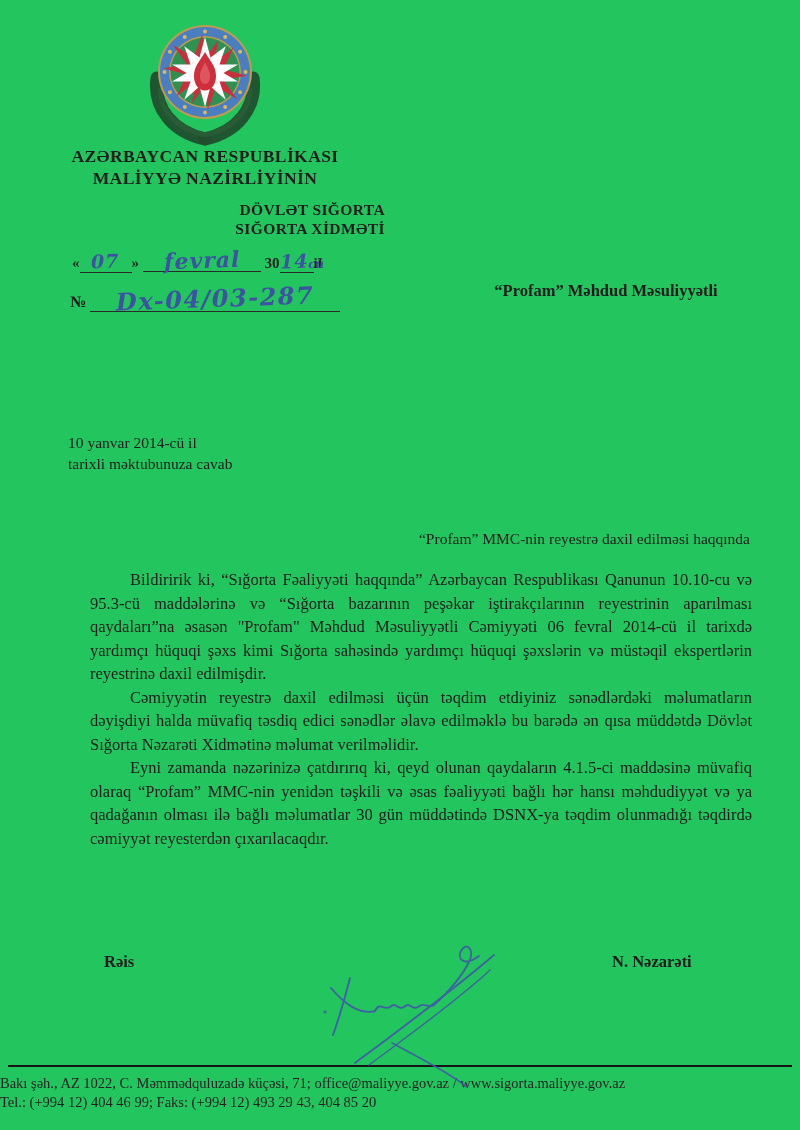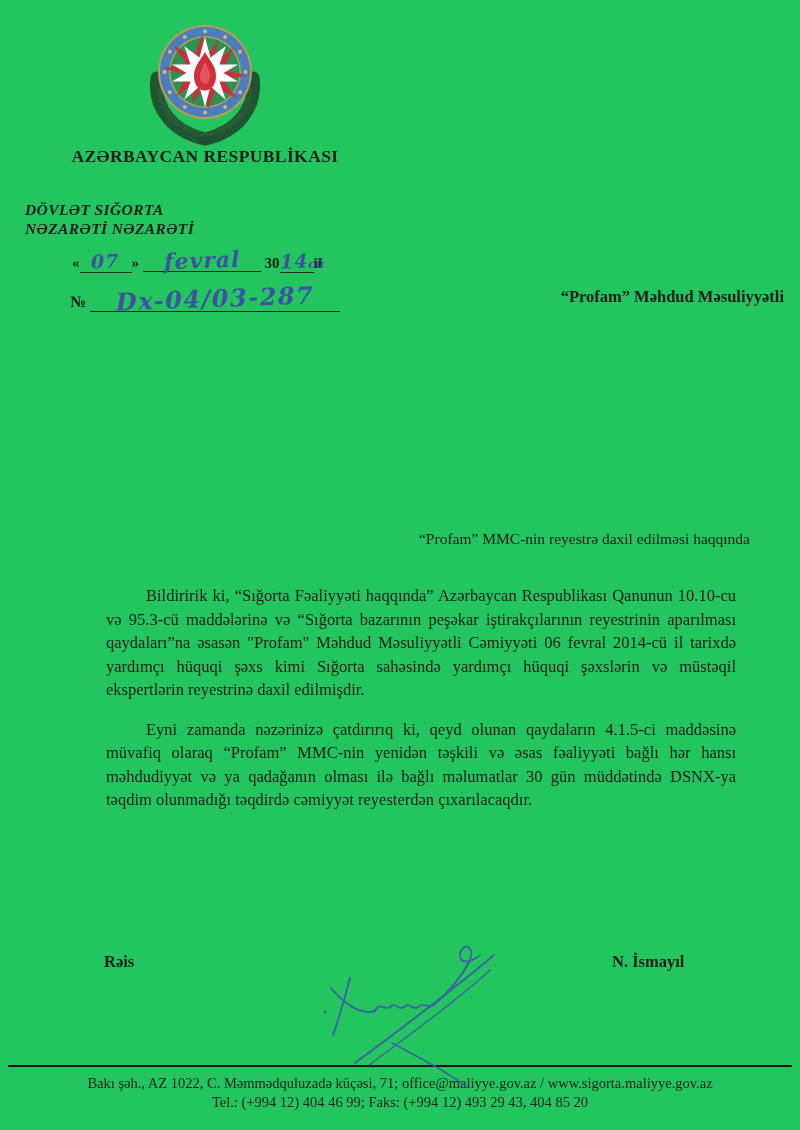--- a/index.html
+++ b/index.html
@@ -15,22 +15,22 @@
   
   .emblem{position:absolute;left:140px;top:18px;width:130px;height:128px;}
   
   .org-block{
     position:absolute;left:25px;top:146px;width:360px;
     text-align:center;font-weight:bold;
     font-size:17.5px;line-height:21.5px;letter-spacing:.4px;
   }
   .svc-block{
     position:absolute;left:25px;top:200px;width:360px;
-    text-align:left;font-weight:bold;
-    font-size:15.5px;line-height:19px;letter-spacing:.4px;font-style:italic;
+    text-align:right;font-weight:bold;
+    font-size:15.5px;line-height:19px;letter-spacing:.4px;
   }
   
   .date-line{position:absolute;left:72px;top:250px;width:340px;height:36px;
     font-size:15px;font-weight:bold;white-space:nowrap;}
   .num-line{position:absolute;left:70px;top:288px;width:360px;height:40px;
     font-size:16px;font-weight:bold;white-space:nowrap;}
   .hand{
     font-family:"DejaVu Serif",serif;font-style:italic;
     color:#3f51a3;font-weight:bold;letter-spacing:1px;
     display:inline-block;transform:rotate(-2deg);
@@ -38,41 +38,41 @@
   .u{border-bottom:1.5px solid #2a2a2a;display:inline-block;text-align:center;}
   .day-u{width:52px;}
   .month-u{width:118px;font-size:22px;line-height:20px;}
   .day-hand{font-size:19px;line-height:16px;}
   .year-hand{font-size:19px;}
   .ord-hand{font-size:12px;letter-spacing:0;}
   .num-hand{font-size:24px;line-height:22px;letter-spacing:1.5px;}
   .num-u{width:250px;}
   
   .recipient{
-    position:absolute;left:428px;top:286px;width:356px;
-    text-align:right;font-weight:bold;font-size:16.5px;line-height:22.5px;
+    position:absolute;left:428px;top:280px;width:356px;
+    text-align:center;font-weight:bold;font-size:16.5px;line-height:22.5px;
   }
   .recipient .salutation{margin-top:25px;}
   
   .reference{position:absolute;left:68px;top:432px;width:320px;
     font-size:15.5px;line-height:21px;}
   
   .subject{position:absolute;left:60px;top:530px;width:690px;
     text-align:right;font-size:15.5px;}
   
   .body-text{position:absolute;left:90px;top:568px;width:662px;
     font-size:16.5px;line-height:23.5px;text-align:justify;}
-  .body-text p{margin:16px;text-indent:40px;}
+  .body-text p{margin:0;text-indent:40px;}
   
   .sig-title{position:absolute;left:104px;top:952px;font-size:16.5px;font-weight:bold;}
   .sig-name{position:absolute;left:612px;top:952px;font-size:16.5px;font-weight:bold;}
   .sig-ink{position:absolute;left:295px;top:915px;width:230px;height:175px;z-index:3;}
   
   .footer-rule{position:absolute;left:8px;top:1065px;width:784px;height:2px;background:#161616;z-index:1;}
-  .footer{position:absolute;left:0;top:1074px;width:800px;text-align:center;
+  .footer{position:absolute;left:0;top:1074px;width:800px;text-align:left;
     font-size:14.5px;line-height:19px;color:#222;}
 </style>
 </head>
 <body>
 
 <div class="page">
 
   <svg class="emblem" viewBox="0 0 130 128" xmlns="http://www.w3.org/2000/svg">
 
     <path d="M17,60 C13,90 33,114 65,121" fill="none" stroke="#204f2e" stroke-width="13" stroke-linecap="round" opacity="0.95"></path>
@@ -107,51 +107,57 @@
       65,88 59.8,66.6 48,87.5 48.9,63.6 25,66.6 45.5,54 25,41.4 48.9,44.4 48,20.5 59.8,41.4 Z" transform="rotate(22.5 65 54)"></path>
 
     <path fill="#ffffff" d="M65,21 L70.5,41.5 85.7,30.3 79.5,48.5 98,48.5 83.5,57 98,65.5 79.5,65.5 85.7,83.7 70.5,70.5 65,91 59.5,70.5 44.3,83.7 50.5,65.5 32,65.5 46.5,57 32,48.5 50.5,48.5 44.3,30.3 59.5,41.5 Z" transform="translate(0,-2)"></path>
 
     <path fill="#cf2f3a" d="M65,34 C70,43 76,48 76,58 C76,67 71,72.5 65,72.5 C59,72.5 54,67 54,58 C54,48 60,43 65,34 Z"></path>
     <path fill="#e9777e" d="M65,44 C67.5,50 70,52.5 70,58 C70,63 67.8,66 65,66 C62.2,66 60,63 60,58 C60,52.5 62.5,50 65,44 Z" opacity="0.55"></path>
   </svg>
 
   <div class="org-block">
     <div>AZƏRBAYCAN RESPUBLİKASI</div>
+    <div>MALİYYƏ NAZİRLİYİNİN</div>
   </div>
   <div class="svc-block">
     <div>DÖVLƏT SIĞORTA</div>
-    <div>NƏZARƏTİ NƏZARƏTİ</div>
+    <div>SIĞORTA XİDMƏTİ</div>
   </div>
 
   <div class="date-line">
     <span>«</span><span class="u day-u"><span class="hand day-hand">07</span></span><span>»</span>
     <span class="u month-u"><span class="hand">fevral</span></span>
     <span>30</span><span class="u" style="width:34px;"><span class="hand year-hand">14</span><span class="hand ord-hand">cü</span></span><span>il</span>
   </div>
 
   <div class="num-line">
     <span>№</span>
     <span class="u num-u"><span class="hand num-hand">Dx-04/03-287</span></span>
   </div>
 
   <div class="recipient">
     <div>“Profam” Məhdud Məsuliyyətli</div>
   </div>
 
+  <div class="reference">
+    <div>10 yanvar 2014-cü il</div>
+    <div>tarixli məktubunuza cavab</div>
+  </div>
 
   <div class="subject">“Profam” MMC-nin reyestrə daxil edilməsi haqqında</div>
 
   <div class="body-text">
     <p>Bildiririk ki, “Sığorta Fəaliyyəti haqqında” Azərbaycan Respublikası Qanunun 10.10-cu və 95.3-cü maddələrinə və “Sığorta bazarının peşəkar iştirakçılarının reyestrinin aparılması qaydaları”na əsasən "Profam" Məhdud Məsuliyyətli Cəmiyyəti 06 fevral 2014-cü il tarixdə yardımçı hüquqi şəxs kimi Sığorta sahəsində yardımçı hüquqi şəxslərin və müstəqil ekspertlərin reyestrinə daxil edilmişdir.</p>
+    <p>Cəmiyyətin reyestrə daxil edilməsi üçün təqdim etdiyiniz sənədlərdəki məlumatların dəyişdiyi halda müvafiq təsdiq edici sənədlər əlavə edilməklə bu barədə ən qısa müddətdə Dövlət Sığorta Nəzarəti Xidmətinə məlumat verilməlidir.</p>
     <p>Eyni zamanda nəzərinizə çatdırırıq ki, qeyd olunan qaydaların 4.1.5-ci maddəsinə müvafiq olaraq “Profam” MMC-nin yenidən təşkili və əsas fəaliyyəti bağlı hər hansı məhdudiyyət və ya qadağanın olması ilə bağlı məlumatlar 30 gün müddətində DSNX-ya təqdim olunmadığı təqdirdə cəmiyyət reyesterdən çıxarılacaqdır.</p>
   </div>
 
   <div class="sig-title">Rəis</div>
-  <div class="sig-name">N. İsmayıl</div>
+  <div class="sig-name">N. Nəzarəti</div>
 
   <svg class="sig-ink" viewBox="0 0 230 175" xmlns="http://www.w3.org/2000/svg">
     <g fill="none" stroke="#4456aa" stroke-width="1.9" stroke-linecap="round" opacity="0.88">
       <path d="M55,63 C50,83 44,103 38,120"></path>
       <path d="M36,73 C50,90 66,100 80,96"></path>
       <path d="M80,96 C85,86 89,96 95,92 C101,86 103,96 109,92 C115,86 117,96 123,92 C129,86 133,94 139,90"></path>
       <path d="M139,90 C153,78 168,60 175,45 C179,33 171,27 166,36 C162,44 169,52 184,41"></path>
       <path d="M60,148 C95,122 152,80 199,40"></path>
       <path d="M74,150 C110,123 162,86 195,55" stroke-width="1.4"></path>
       <path d="M97,128 C127,144 152,157 172,172" stroke-width="1.6"></path>

